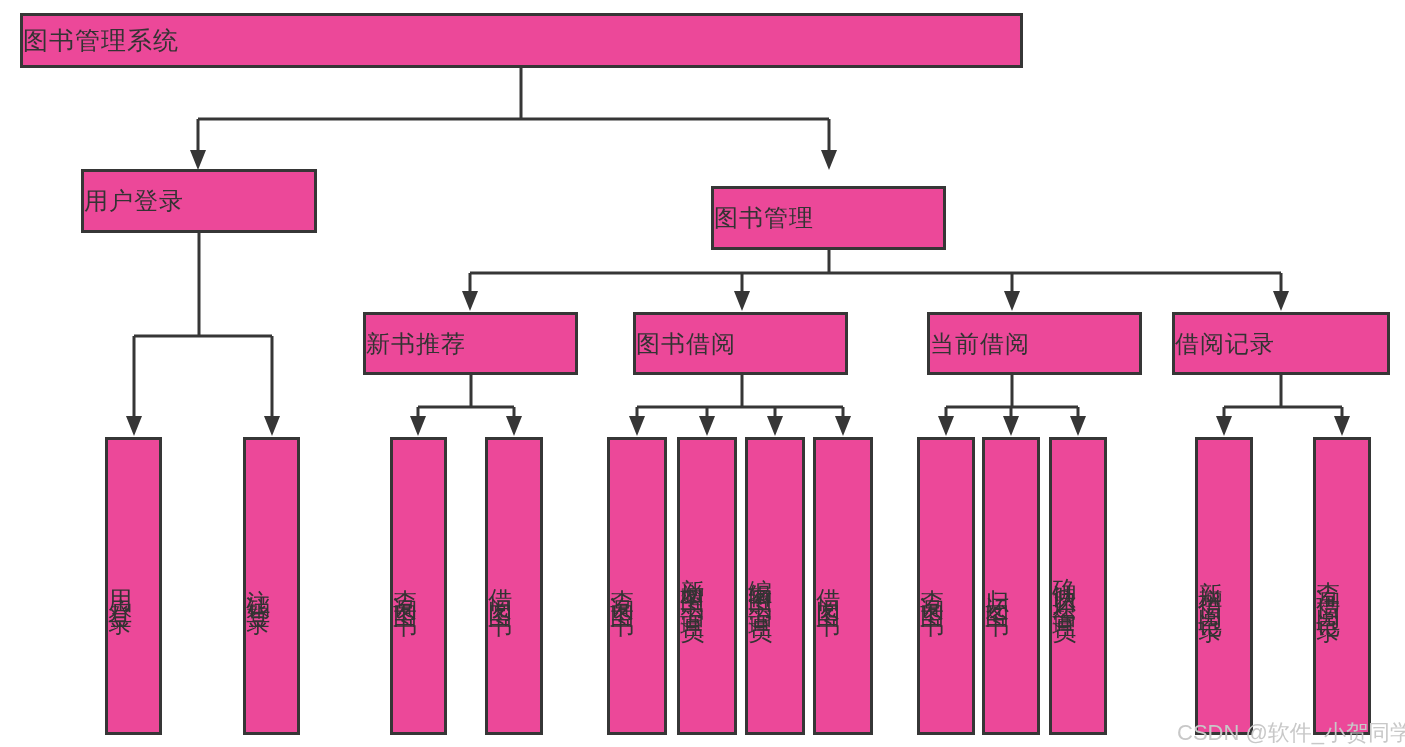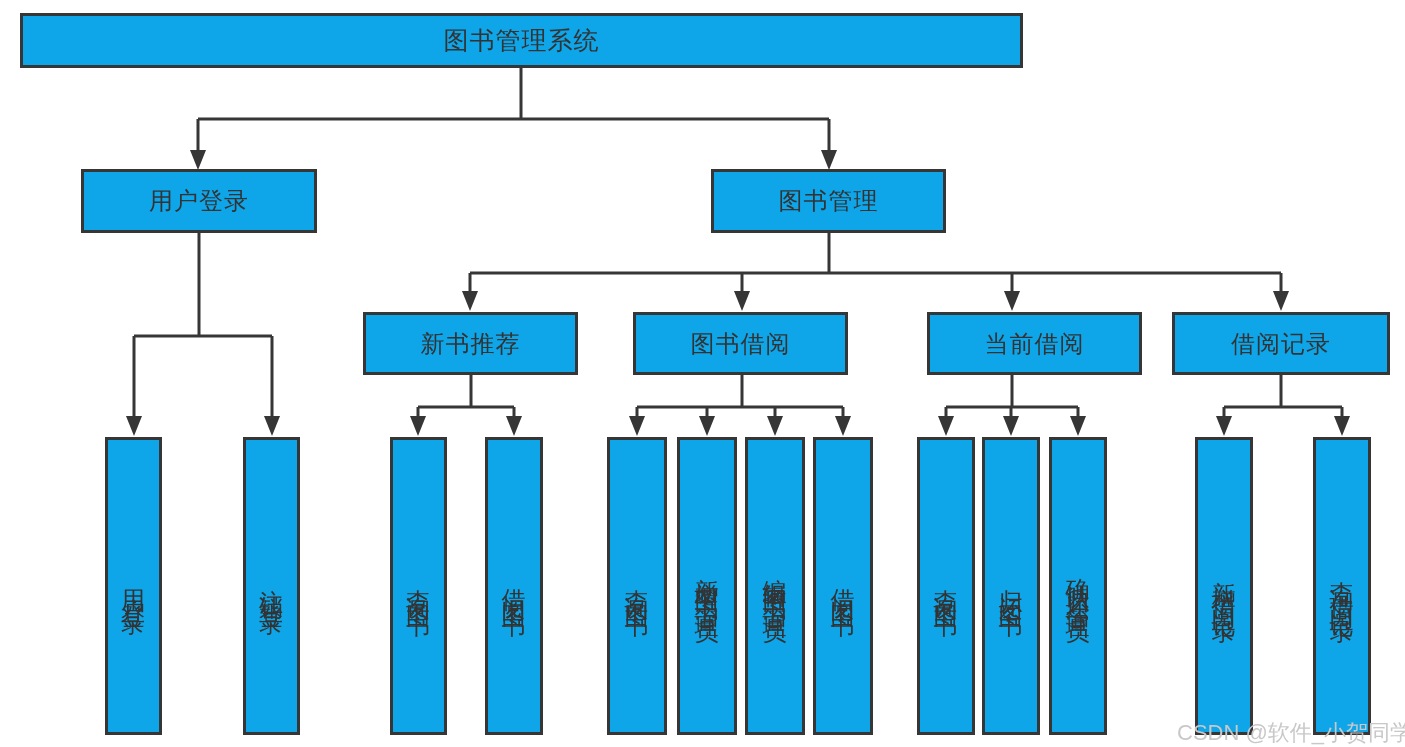--- a/index.html
+++ b/index.html
@@ -14,33 +14,33 @@
     overflow: hidden;
   }
 
   svg.wires { position: absolute; left: 0; top: 0; width: 1405px; height: 747px; }
   svg.wires path { stroke: var(--line, #363636); stroke-width: 3; fill: none; }
   svg.wires polygon { fill: var(--line, #363636); stroke: none; }
 
   .box {
     position: absolute;
     border: 3px solid var(--line, #363636);
-    background: #0ea5e9;
+    background: #ec4899;
     display: flex;
     align-items: center;
-    justify-content: center;
+    justify-content: flex-start;
     color: var(--text, #333333);
     z-index: 2;
   }
   .hlabel { font-size: 24px; letter-spacing: 1px; white-space: nowrap; }
   .root-box  { left: 20px;  top: 13px;  width: 1003px; height: 55px; }
   .root-box .hlabel { font-size: 25px; }
 
   .lv2-login { left: 81px;  top: 169px; width: 236px; height: 64px; }
-  .lv2-mgmt  { left: 711px; top: 169px; width: 235px; height: 64px; }
+  .lv2-mgmt  { left: 711px; top: 186px; width: 235px; height: 64px; }
 
   .lv3 { top: 312px; height: 63px; }
   .lv3-newbook { left: 363px;  width: 215px; }
   .lv3-borrow  { left: 633px;  width: 215px; }
   .lv3-current { left: 903px;  width: 215px; margin-left: 24px; }
   .lv3-records { left: 1172px; width: 218px; }
 
   .leaf { top: 437px; height: 298px; }
   .vtext {
     writing-mode: vertical-rl;

